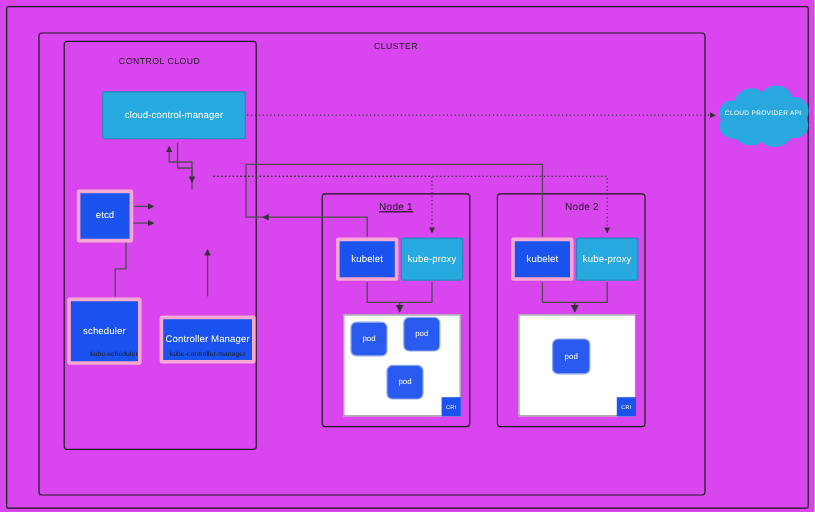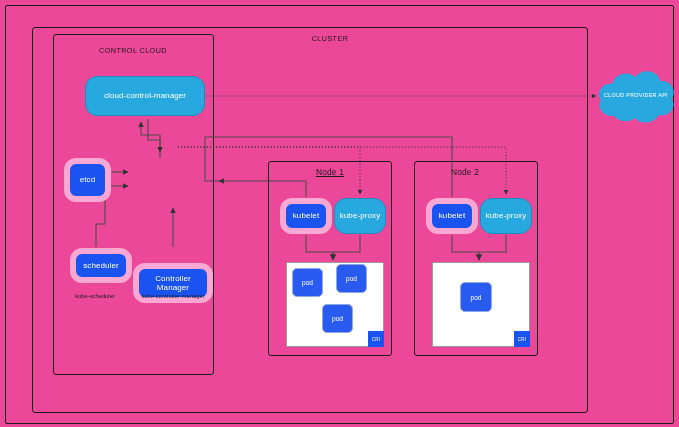--- a/index.html
+++ b/index.html
@@ -4,21 +4,21 @@
 <style>
   html,body{margin:0;padding:0;background:#ffffff;}
   body{
     font-family:"Liberation Sans", sans-serif;
     -webkit-font-smoothing:antialiased;
   }
   #stage{
     position:relative;
     width:679px;
     height:427px;
-    background:#ec4899;
+    background:#d946ef;
     overflow:hidden;
   }
   
   .frame{
     position:absolute;
     box-sizing:border-box;
     border:1.2px solid #1a1a1a;
     border-radius:3px;
     background:transparent;
   }
@@ -33,45 +33,45 @@
     font-size:7.2px;
     letter-spacing:0.45px;
     color:#1a1a1a;
     white-space:nowrap;
     transform:translateX(-50%);
   }
   #cluster-label{left:330px; top:34px;}
   #control-plane-label{left:133px; top:46px;}
   .node-label{font-size:8.4px; letter-spacing:0.2px;}
   #node1-label{left:330px; top:167px;text-decoration:underline;}
-  #node2-label{left:465px; top:167px;}
+  #node2-label{left:485px; top:167px;}
 
   
   .comp{
     position:absolute;
     box-sizing:border-box;
     display:flex;
     align-items:center;
     justify-content:center;
     text-align:center;
-    border-radius:12px;
+    border-radius:2px;
     color:#ffffff;
     font-size:8px;
     line-height:1.15;
     letter-spacing:0.1px;
     padding:0;
     z-index:5;
   }
-  .comp.dark{background:#1A53F0; border:6px solid #f9a8d4;}
+  .comp.dark{background:#1A53F0; border:3px solid #f9a8d4;}
   .comp.light{background:#27A8DE; border:1px solid #1f8cbb;}
 
   #cloud-control-manager{left:85px;  top:76px;  width:120px; height:40px;}
   #etcd{left:64px;  top:158px; width:47px;  height:44px;}
   #kube-api-server{left:133px; top:158px; width:80px;  height:44px;}
-  #scheduler{left:70px;  top:248px; width:62px;  height:35px;}
+  #scheduler{left:56px;  top:248px; width:62px;  height:56px;}
   #controller-manager{left:133px; top:248px; width:80px;  height:40px;margin-top:15px;}
 
   #n1-kubelet{left:280px; top:198px; width:52px; height:36px;}
   #n1-kube-proxy{left:334px;top:198px; width:52px; height:36px;}
   #n2-kubelet{left:426px; top:198px; width:52px; height:36px;}
   #n2-kube-proxy{left:480px;top:198px; width:52px; height:36px;}
 
   .caption{
     position:absolute;
     font-size:5.6px;

